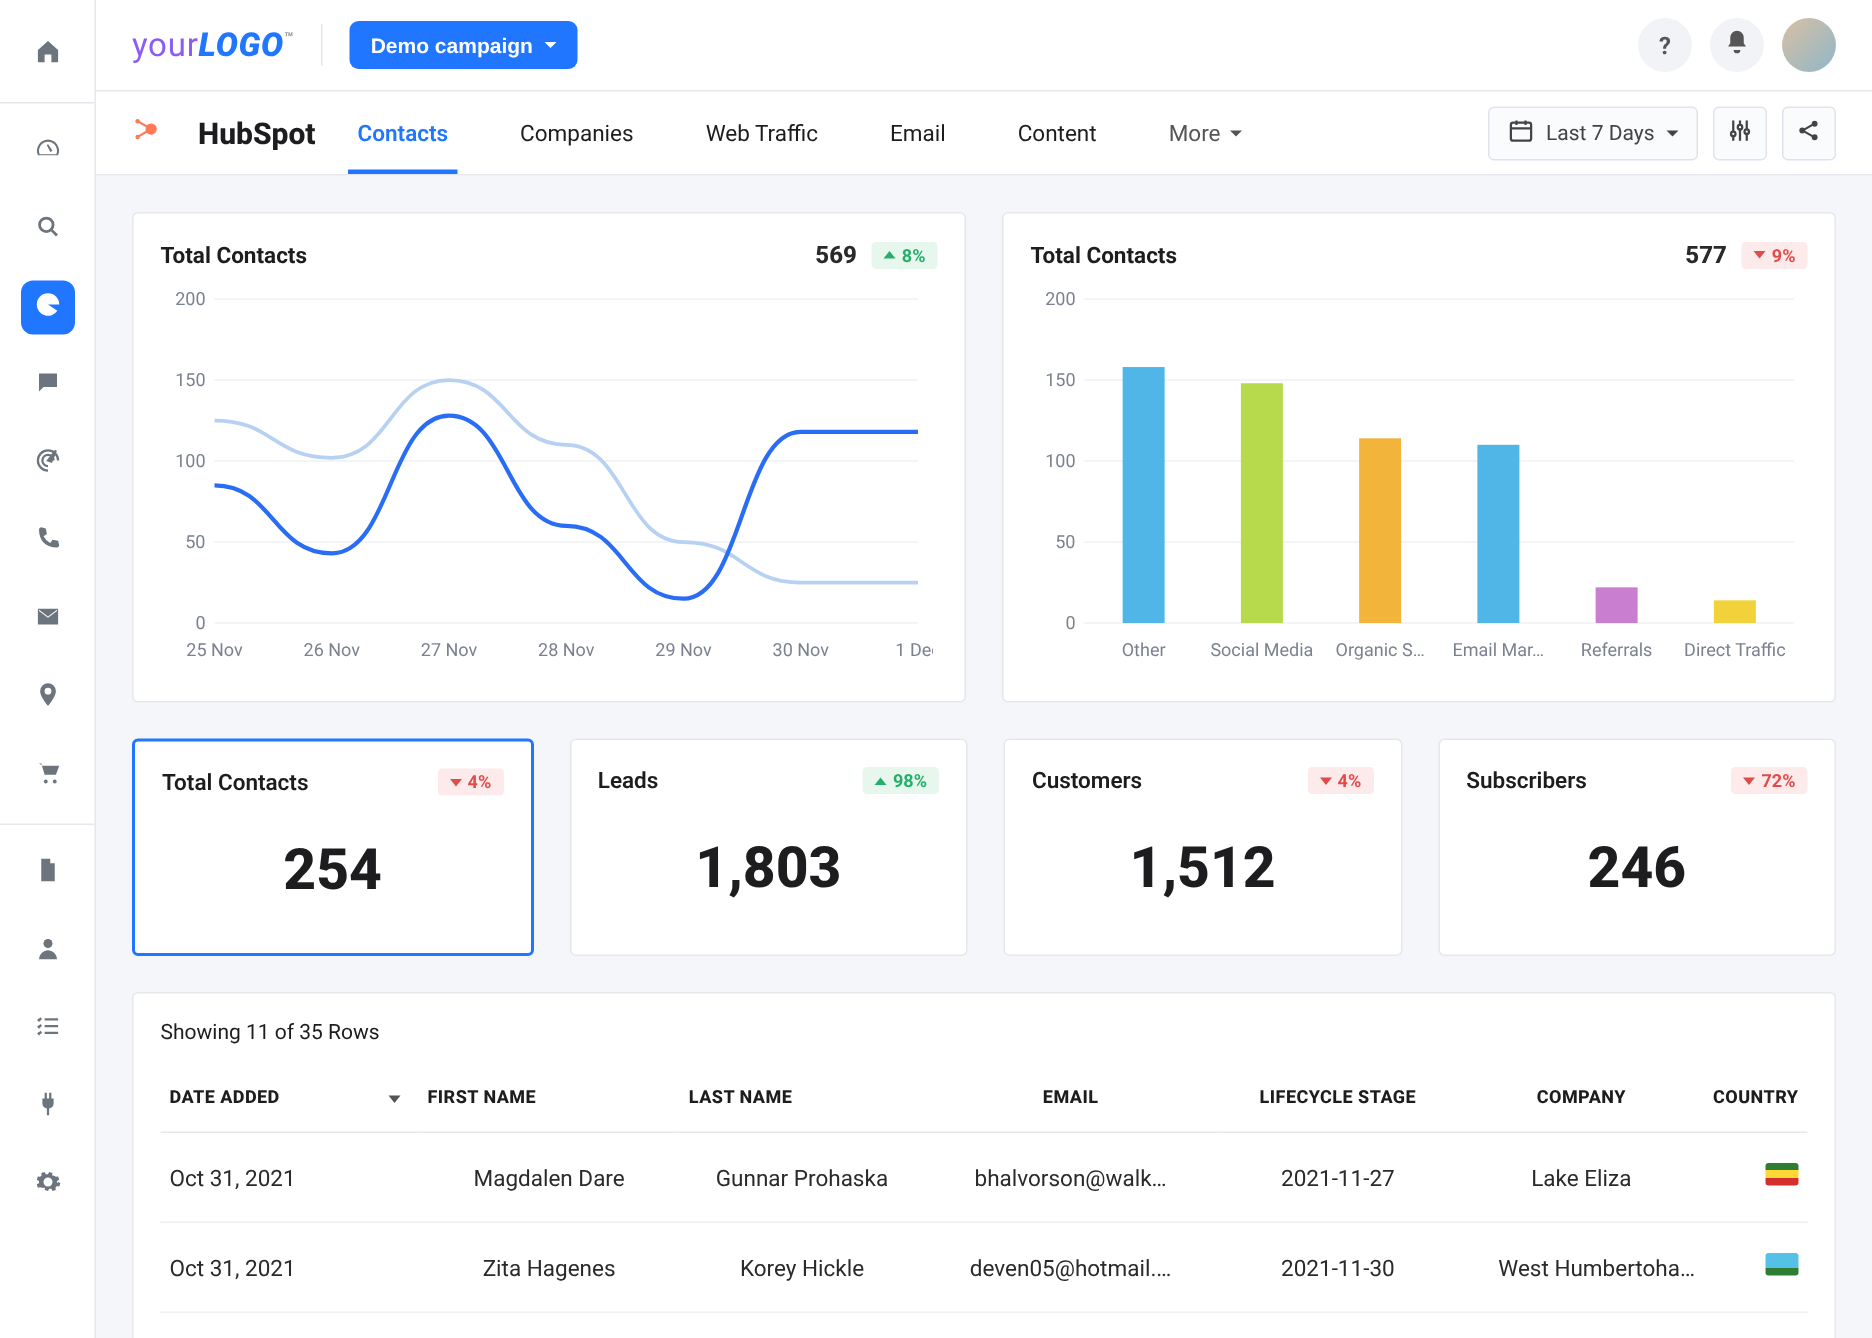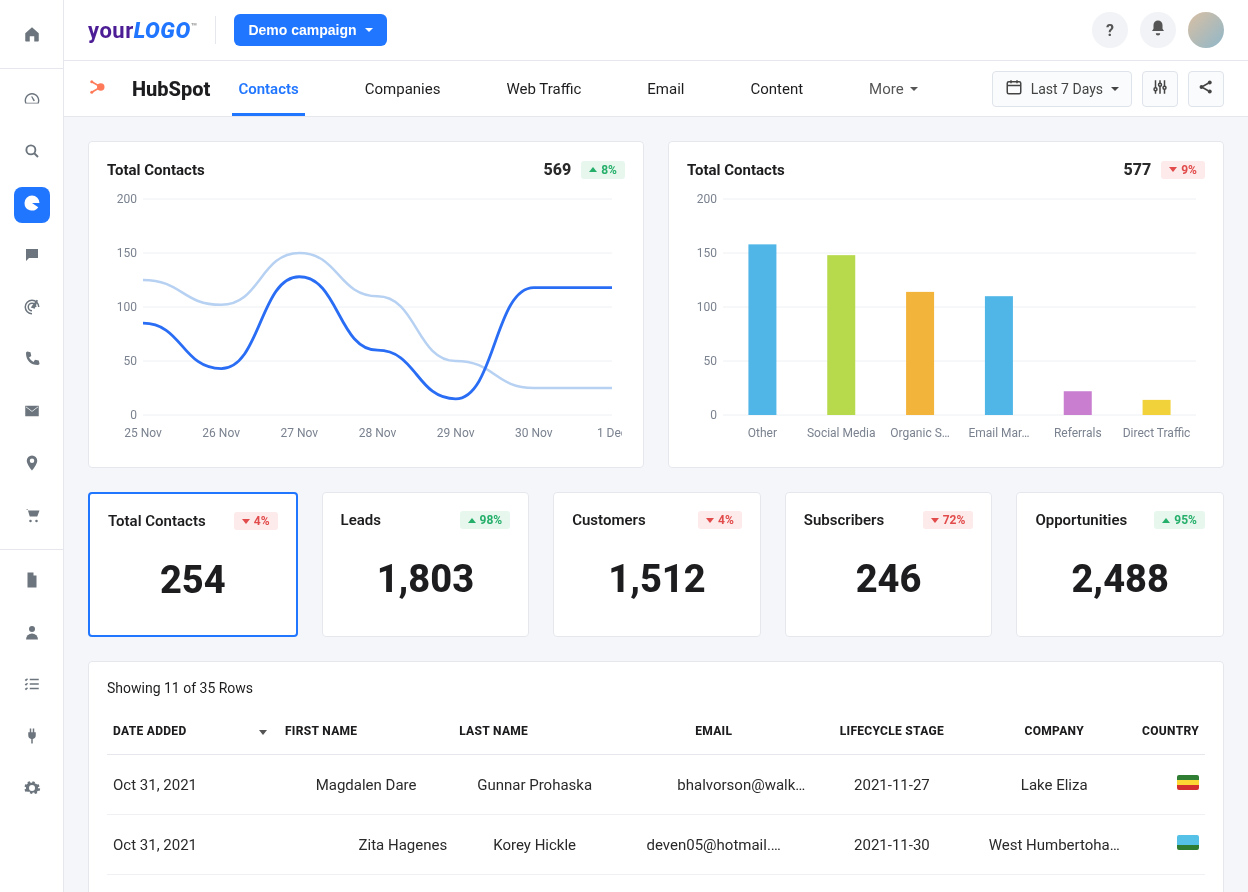--- a/index.html
+++ b/index.html
@@ -8,35 +8,35 @@
   
   .vnav { width: 64px; background: #fff; border-right: 1px solid #e5e7ed; display: flex; flex-direction: column; align-items: center; padding-top: 10px; }
   .vnav .item { width: 36px; height: 36px; margin: 8px 0; display: flex; align-items: center; justify-content: center; color: #6c757d; border-radius: 8px; }
   .vnav .item.active { background: #2176ff; color: #fff; }
   .vnav .divider { height: 1px; width: 100%; background: #e5e7ed; margin: 6px 0; }
   .ico { width: 18px; height: 18px; }
   
   .mainwrap { flex: 1; display: flex; flex-direction: column; }
   .topbar { height: 60px; background: #fff; display: flex; align-items: center; padding: 0 24px; }
   .logo { font-size: 22px; font-weight: 700; letter-spacing: .5px; }
-  .logo .l1 { color: #4c1d95; font-weight: 700; }
+  .logo .l1 { color: #8b5cf6; font-weight: 400; }
   .logo .l2 { color: #2176ff; font-style: italic; font-weight: 900; }
   .logo sup { color: #999; font-size: 10px; }
   .vsep { width: 1px; height: 28px; background: #e5e7ed; margin: 0 18px; }
   .campaign-btn { background: #2176ff; color: #fff; border: none; border-radius: 6px; padding: 8px 14px; font-size: 14px; font-weight: 600; display: flex; align-items: center; gap: 8px; }
   .caret { width: 0; height: 0; border-left: 4px solid transparent; border-right: 4px solid transparent; border-top: 4px solid currentColor; }
   .topbar-right { margin-left: auto; display: flex; align-items: center; gap: 12px; }
   .circle-btn { width: 36px; height: 36px; border-radius: 50%; background: #f1f3f6; display: flex; align-items: center; justify-content: center; color: #555; }
   .avatar { width: 36px; height: 36px; border-radius: 50%; background: linear-gradient(135deg, #d9bfa3, #8fb7c9); }
   
   .tabsbar { height: 57px; background: #fff; border-top: 1px solid #e5e7ed; border-bottom: 1px solid #e5e7ed; display: flex; align-items: stretch; padding: 0 24px; }
   .brand { display: flex; align-items: center; gap: 26px; padding-right: 18px; }
   .brand-icon { color: #ff7a59; font-size: 18px; }
   .brand-name { font-size: 20px; font-weight: 800; color: #1d1d1f; }
-  .tabs { display: flex; gap: 66px; align-items: flex-start; padding-left: 10px; }
+  .tabs { display: flex; gap: 48px; align-items: flex-start; padding-left: 10px; }
   .tab { font-size: 15px; color: #1d1d1f; display: flex; align-items: center; height: 100%; position: relative; }
   .tab.muted { color: #555; display: flex; gap: 6px; }
   .tab.active { color: #2176ff; font-weight: 600; }
   .tab.active::after { content: ""; position: absolute; bottom: 0; left: -6px; right: -6px; height: 3px; background: #2176ff; }
   .tabs-right { margin-left: auto; display: flex; align-items: center; gap: 10px; }
   .ob { height: 36px; border: 1px solid #dfe3ea; border-radius: 4px; background: #fafbfc; color: #444; display: flex; align-items: center; padding: 0 12px; gap: 8px; font-size: 14px; }
   .ob.sq { width: 36px; padding: 0; justify-content: center; }
   
   .content { flex: 1; padding: 24px; overflow: auto; }
   .row { display: flex; gap: 24px; }
@@ -325,27 +325,20 @@
             </div>
     <div class="bignum">1,512</div>
           </div>
           <div class="card stat">
             <div class="sh">
               <span class="card-title">Subscribers</span>
     <span class="delta down"><span class="tri-down"></span>72%</span>
             </div>
     <div class="bignum">246</div>
           </div>
-          <div class="card stat">
-            <div class="sh">
-              <span class="card-title">Opportunities</span>
-    <span class="delta up"><span class="tri-up"></span>95%</span>
-            </div>
-    <div class="bignum">2,488</div>
-          </div>
         </div>
 
       <div class="card tablecard">
         <div class="tablehead">
           <span class="showing">Showing 11 of 35 Rows</span>
         </div>
         <table>
           <thead>
               <tr id="thead-row">
                 <th class="sort" style="width: 16%;">DATE ADDED</th>
@@ -355,32 +348,32 @@
                 <th style="width: 15%; text-align: center;">LIFECYCLE STAGE</th>
                 <th style="width: 15%; text-align: center;">COMPANY</th>
                 <th style="width: 5%; text-align: right;">COUNTRY</th>
               </tr>
             </thead>
           <tbody id="tbody">
               <tr>
                 <td>Oct 31, 2021</td>
     <td style="text-align:center">Magdalen Dare</td>
     <td style="text-align:center">Gunnar Prohaska</td>
-    <td style="text-align:right;max-width:150px">bhalvorson@walk…</td>
+    <td style="text-align:center;max-width:150px">bhalvorson@walk…</td>
     <td style="text-align:center">2021-11-27</td>
     <td style="text-align:center;max-width:140px">Lake Eliza</td>
     <td style="text-align:right"><span class="flag" style="background:linear-gradient(180deg,#2e7d32 33%,#fdd835 33% 66%,#d32f2f 66%)"></span></td>
               </tr>
               <tr>
                 <td>Oct 31, 2021</td>
-    <td style="text-align:right">Zita Hagenes</td>
+    <td style="text-align:center">Zita Hagenes</td>
     <td style="text-align:center">Korey Hickle</td>
     <td style="text-align:center;max-width:150px">deven05@hotmail.…</td>
     <td style="text-align:center">2021-11-30</td>
-    <td style="text-align:center;max-width:140px">West Humbertoha…</td>
+    <td style="text-align:right;max-width:140px">West Humbertoha…</td>
     <td style="text-align:right"><span class="flag" style="background:linear-gradient(180deg,#56c1e6 65%,#2e7d32 65%)"></span></td>
               </tr>
               <tr>
                 <td>Oct 31, 2021</td>
     <td style="text-align:center">Trevion Stiedemann</td>
     <td style="text-align:center">Lavon Schoen</td>
     <td style="text-align:center;max-width:150px">cooper.kuhic@hot…</td>
     <td style="text-align:center">2021-11-28</td>
     <td style="text-align:center;max-width:140px">East Boyd</td>
     <td style="text-align:right"></td>

